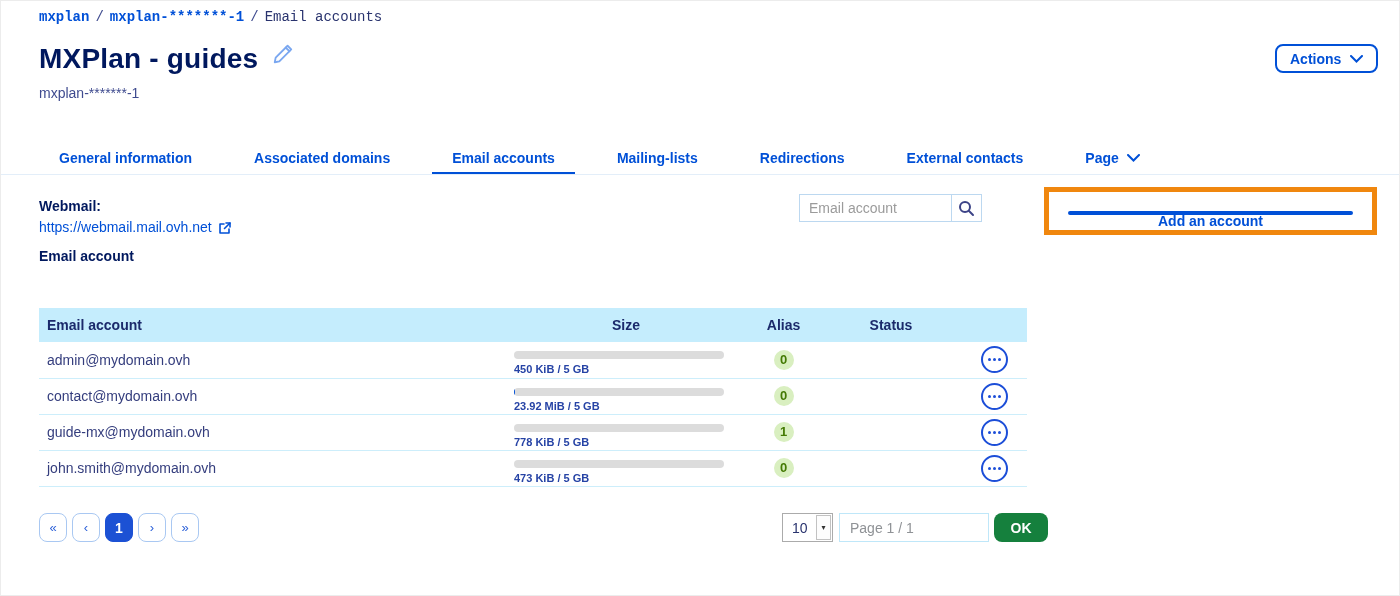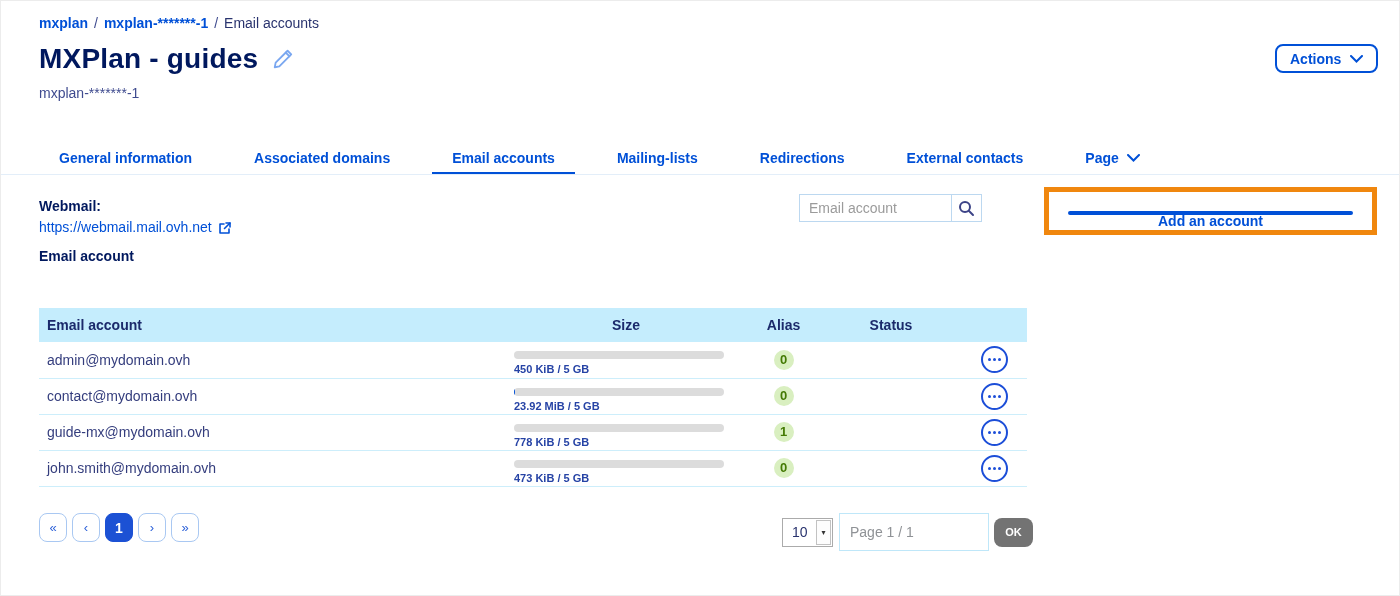--- a/index.html
+++ b/index.html
@@ -5,27 +5,27 @@
   * { margin:0; padding:0; box-sizing:border-box; }
   html,body { background:#fff; }
   body { font-family:"Liberation Sans", sans-serif; }
   .page {
     position:relative; width:1400px; height:596px; background:#fff;
     border:1px solid #ececec; overflow:hidden;
     color:#00185e;
   }
 
   
-  .breadcrumb { position:absolute; left:38px; top:14px; font-size:14px; color:#3f4b8f; }
+  .breadcrumb { position:absolute; left:38px; top:8px; font-size:14px; color:#3f4b8f;font-family:Liberation Mono, monospace; }
   .breadcrumb a { color:#0050d7; font-weight:700; text-decoration:none; cursor:pointer; }
   .breadcrumb .sep { margin:0 6px; color:#3f4b8f; font-weight:400; }
   .breadcrumb .current { color:#29336e; }
 
   
-  .title-row { position:absolute; left:38px; top:42px; display:flex; align-items:center; gap:14px; }
+  .title-row { position:absolute; left:38px; top:42px; display:flex; align-items:flex-start; gap:14px; }
   .page-title { font-size:28px; font-weight:700; color:#00185e; letter-spacing:0.2px; }
   .edit-icon { width:22px; height:22px; cursor:pointer; display:inline-flex; }
   .subtitle { position:absolute; left:38px; top:84px; font-size:14px; color:#3f4b8f; }
 
   
   .actions-btn {
     position:absolute; left:1274px; top:43px; height:29px; padding:0 13px;
     display:flex; align-items:center; gap:9px; background:#fff;
     border:2px solid #0050d7; border-radius:8px; color:#0050d7;
     font-size:14px; font-weight:700; cursor:pointer;
@@ -115,27 +115,27 @@
   .pp-select {
     width:51px; height:29px; border:1px solid #ababab; background:#fff;
     display:flex; align-items:stretch; cursor:pointer; border-radius:0;
   }
   .pp-select .pp-val { flex:1; font-size:14px; color:#29336e; display:flex; align-items:center; padding-left:9px; }
   .pp-select .pp-arrow {
     width:15px; margin:1px; border:1px solid #c2c2c2; background:#fdfdfd;
     display:flex; align-items:center; justify-content:center; font-size:8px; color:#333;
   }
   .page-input {
-    width:150px; height:38px; margin-left:6px; border:1px solid #bfe7f9;
+    width:150px; height:29px; margin-left:6px; border:1px solid #bfe7f9;
     padding:0 10px; font-size:14px; color:#8f9296; outline:none;
     font-family:"Liberation Sans", sans-serif;
   }
   .ok-btn {
-    width:39px; height:29px; margin-left:5px; background:#737373; border:none;
-    border-radius:8px; color:#fff; font-size:11px; font-weight:700; cursor:pointer;
+    width:54px; height:29px; margin-left:5px; background:#15803d; border:none;
+    border-radius:8px; color:#fff; font-size:14px; font-weight:700; cursor:pointer;
     font-family:"Liberation Sans", sans-serif;
   }
 </style>
 </head>
 <body>
 
 <div class="page">
 
   <nav class="breadcrumb">
     <a>mxplan</a><span class="sep">/</span><a>mxplan-*******-1</a><span class="sep">/</span><span class="current">Email accounts</span>

